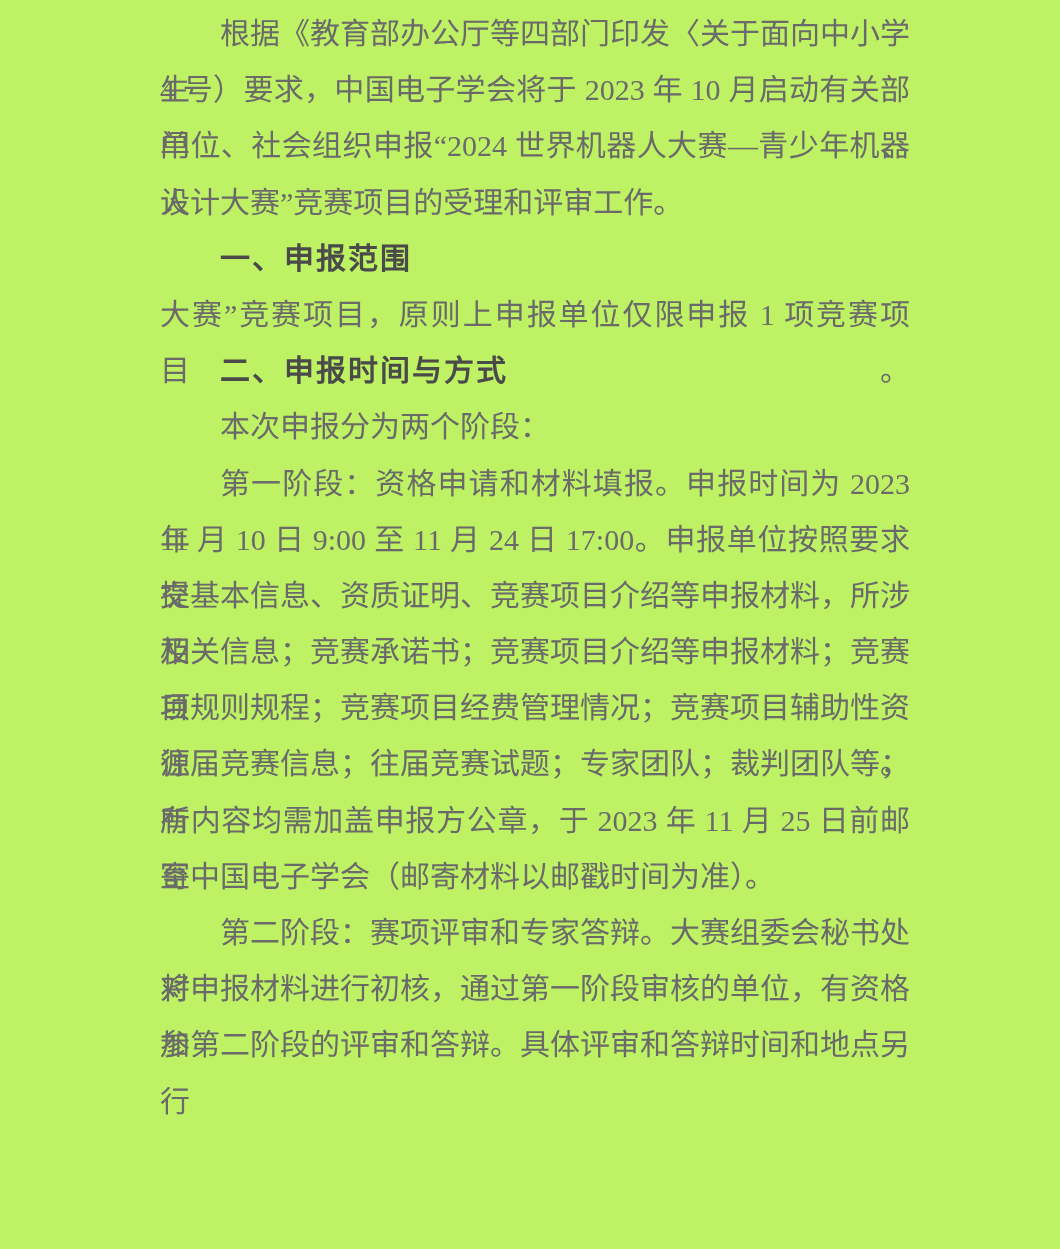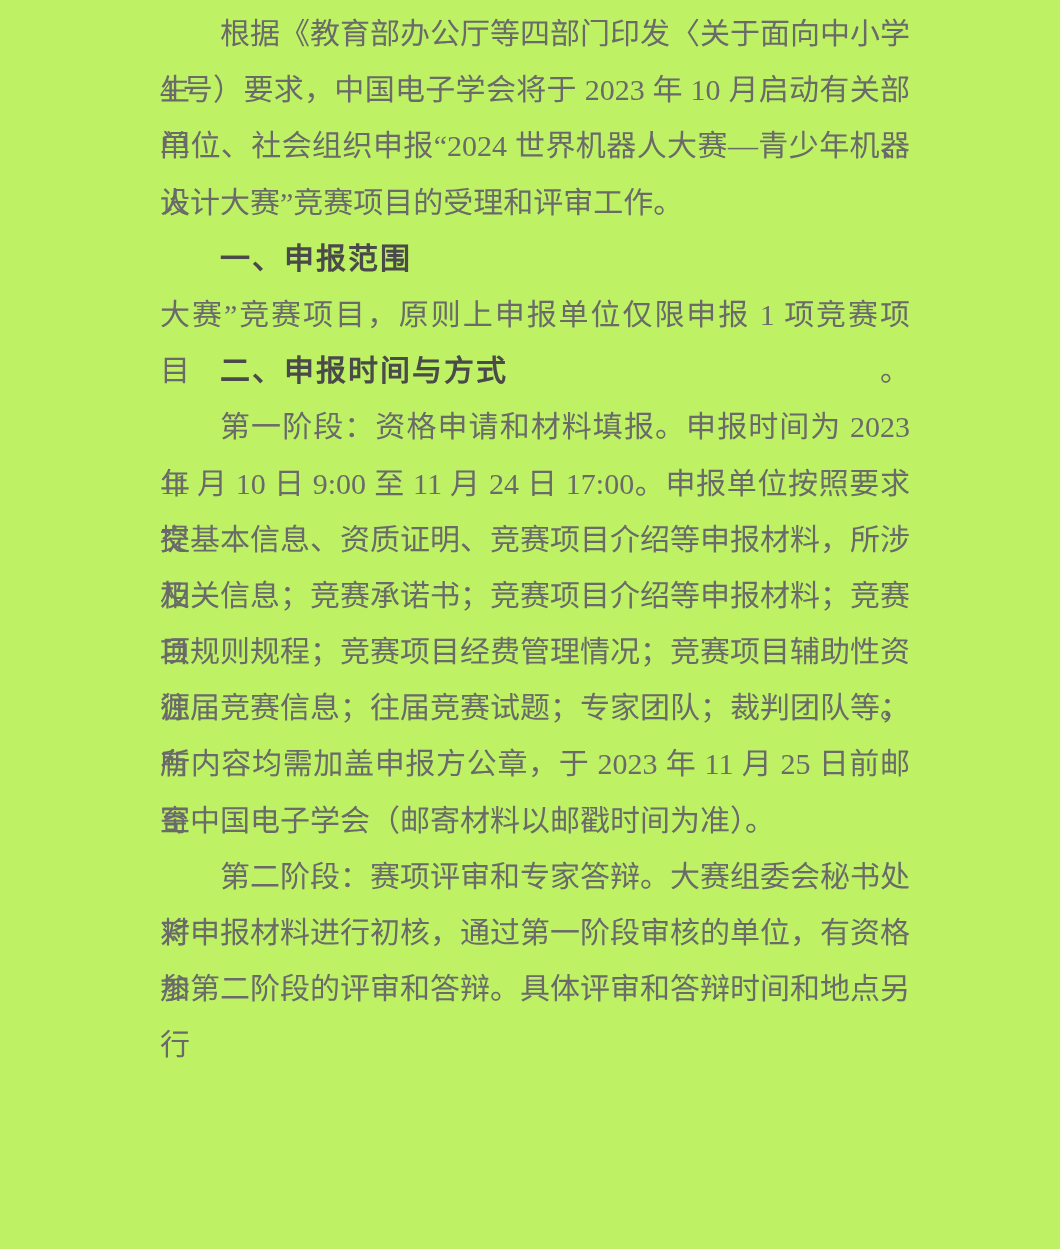--- a/index.html
+++ b/index.html
@@ -49,20 +49,21 @@
 <body>
 
 <div class="doc-page">
   <div class="line fill indent">根据《教育部办公厅等四部门印发〈关于面向中小学生</div>
   <div class="line fill">4 号）要求，中国电子学会将于 2023 年 10 月启动有关部门、</div>
   <div class="line fill">单位、社会组织申报“2024 世界机器人大赛—青少年机器人</div>
   <div class="line">设计大赛”竞赛项目的受理和评审工作。</div>
   <div class="line heading indent">一、申报范围</div>
   <div class="line fill">大赛”竞赛项目，原则上申报单位仅限申报 1 项竞赛项目。</div>
   <div class="line heading indent">二、申报时间与方式</div>
+  <div class="line indent">本次申报分为两个阶段：</div>
   <div class="line fill indent">第一阶段：资格申请和材料填报。申报时间为 2023 年</div>
   <div class="line fill">11 月 10 日 9:00 至 11 月 24 日 17:00。申报单位按照要求提</div>
   <div class="line fill">交基本信息、资质证明、竞赛项目介绍等申报材料，所涉及</div>
   <div class="line fill">相关信息；竞赛承诺书；竞赛项目介绍等申报材料；竞赛项</div>
   <div class="line fill">目规则规程；竞赛项目经费管理情况；竞赛项目辅助性资源；</div>
   <div class="line fill">往届竞赛信息；往届竞赛试题；专家团队；裁判团队等。所</div>
   <div class="line fill">有内容均需加盖申报方公章，于 2023 年 11 月 25 日前邮寄</div>
   <div class="line">至中国电子学会（邮寄材料以邮戳时间为准）。</div>
   <div class="line fill indent">第二阶段：赛项评审和专家答辩。大赛组委会秘书处将</div>
   <div class="line fill">对申报材料进行初核，通过第一阶段审核的单位，有资格参</div>

